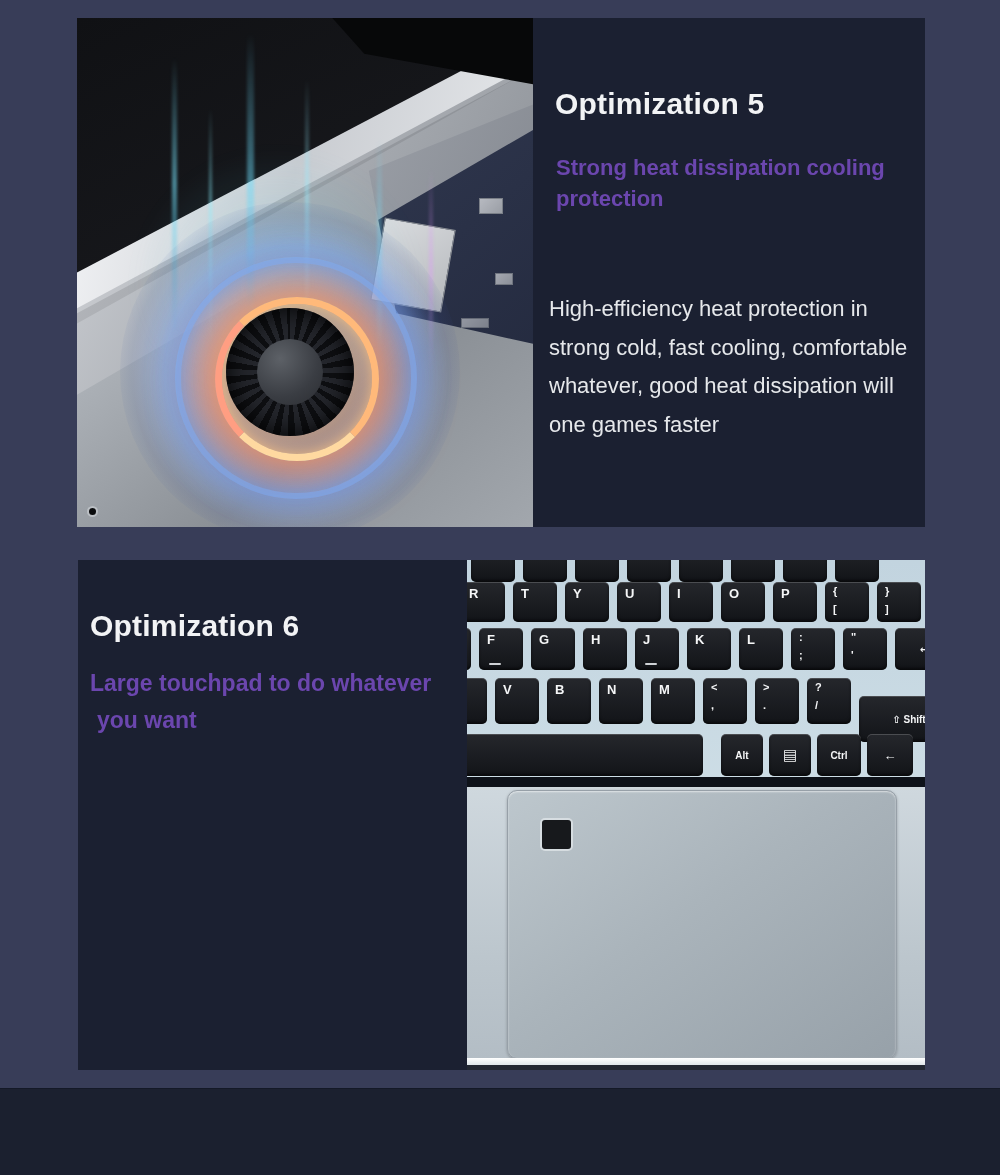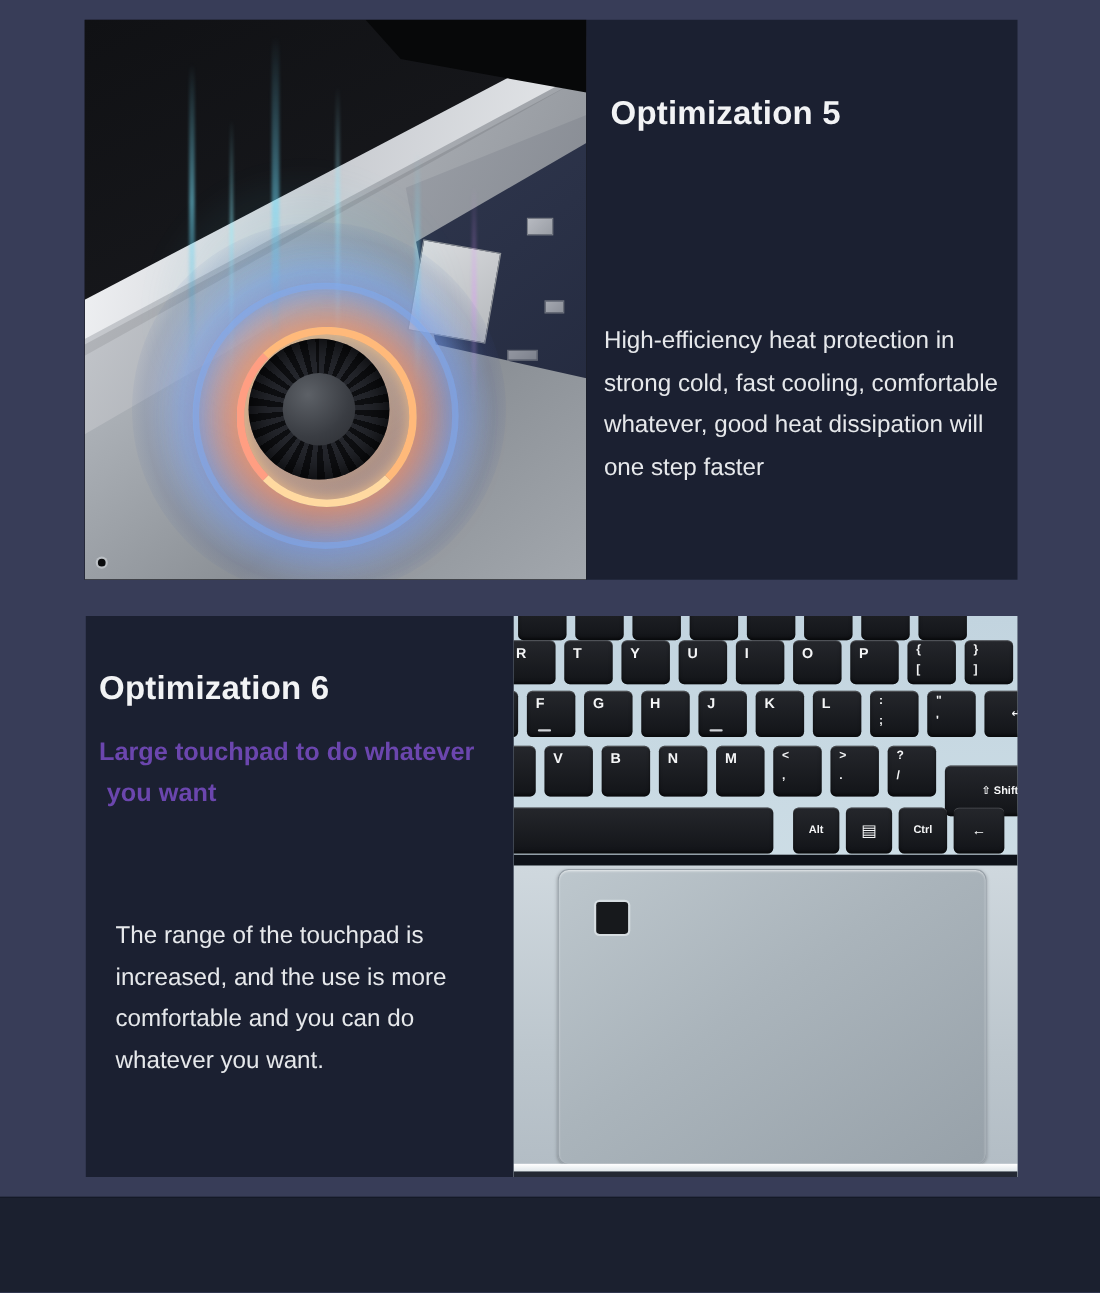--- a/index.html
+++ b/index.html
@@ -126,41 +126,39 @@
       <div class="streak st6"></div>
       <div class="fan-glow"></div>
       <div class="fan-ring-blue"></div>
       <div class="fan-ring-orange"></div>
       <div class="fan-blades"></div>
       <div class="fan-hub"></div>
       <div class="screw"></div>
     </div>
     <div class="panel1">
       <h2 class="sec-title" style="margin:0;">Optimization 5</h2>
+      <div class="subtitle">
+        <div class="line">Strong heat dissipation cooling</div>
+        <div class="line">protection</div>
+      </div>
       <div class="bodytext">
         <div class="line">High-efficiency heat protection in</div>
         <div class="line">strong cold, fast cooling, comfortable</div>
         <div class="line">whatever, good heat dissipation will</div>
-        <div class="line">one step faster</div>
+        <div class="line">one games faster</div>
       </div>
     </div>
   </section>
 
   <section class="sec2">
     <div class="panel2">
       <h2 class="sec-title" style="margin:0;">Optimization 6</h2>
       <div class="subtitle">
         <div class="line">Large touchpad to do whatever</div>
         <div class="line indent">you want</div>
-      </div>
-      <div class="bodytext">
-        <div class="line">The range of the touchpad is</div>
-        <div class="line">increased, and the use is more</div>
-        <div class="line">comfortable and you can do</div>
-        <div class="line">whatever you want.</div>
       </div>
     </div>
     <div class="kb">
       <div id="kb-keys">
           <div class="key num" style="left: 4px; top: -18px; width: 44px; height: 40px;"></div>
           <div class="key num" style="left: 56px; top: -18px; width: 44px; height: 40px;"></div>
           <div class="key num" style="left: 108px; top: -18px; width: 44px; height: 40px;"></div>
           <div class="key num" style="left: 160px; top: -18px; width: 44px; height: 40px;"></div>
           <div class="key num" style="left: 212px; top: -18px; width: 44px; height: 40px;"></div>
           <div class="key num" style="left: 264px; top: -18px; width: 44px; height: 40px;"></div>

